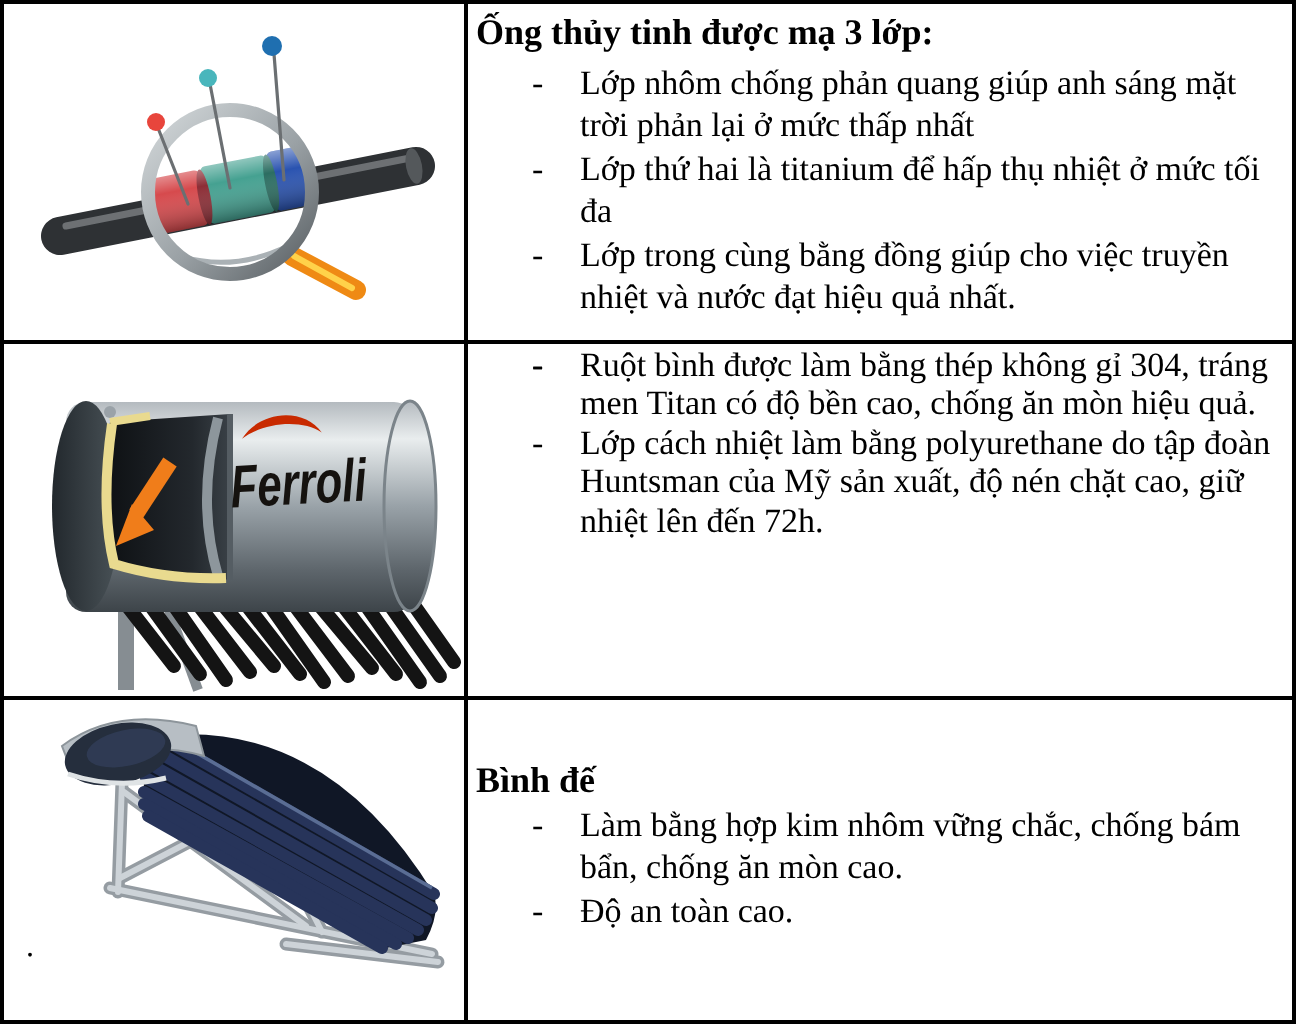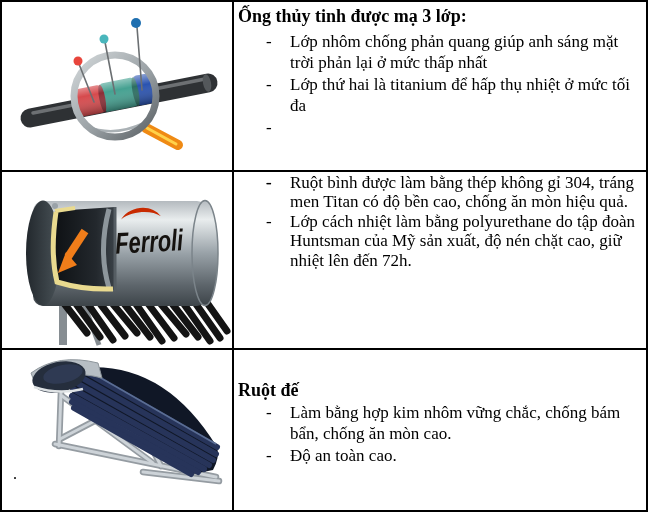--- a/index.html
+++ b/index.html
@@ -95,21 +95,21 @@
             <circle cx="101" cy="36" r="4.5" fill="#49b6bc"></circle>
             <circle cx="133" cy="20" r="5" fill="#1f6fb0"></circle>
           </g>
         </svg>
       </div>
       <div class="cell-txt">
         <div class="sec-title">Ống thủy tinh được mạ 3 lớp:</div>
         <ul class="bullets">
           <li><span class="dash">-</span><span>Lớp nhôm chống phản quang giúp anh sáng mặt trời phản lại ở mức thấp nhất</span></li>
           <li><span class="dash">-</span><span>Lớp thứ hai là titanium để hấp thụ nhiệt ở mức tối đa</span></li>
-          <li><span class="dash">-</span></li>
+          <li><span class="dash">-</span><span>Lớp trong cùng bằng đồng giúp cho việc truyền nhiệt và nước đạt hiệu quả nhất.</span></li>
         </ul>
       </div>
     </div>
 
     <div class="row r2">
       <div class="cell-img">
         <svg width="228" height="174" viewBox="0 0 228 174">
           <defs>
             <linearGradient id="tankGrad" x1="0" y1="0" x2="0" y2="1">
               <stop offset="0" stop-color="#b4babf"></stop>
@@ -225,21 +225,21 @@
 
           <g>
             <path d="M 28 22 Q 55 2 95 12 L 99 27 Q 62 17 33 35 Z" fill="#b7bec4" stroke="#8d959b" stroke-width="1"></path>
             <ellipse cx="56" cy="26" rx="27" ry="15" transform="rotate(-12 56 26)" fill="#252e3d"></ellipse>
             <ellipse cx="60" cy="23" rx="20" ry="9" transform="rotate(-12 60 23)" fill="#33405c" opacity="0.7"></ellipse>
             <path d="M 31 36 Q 55 44 80 38" stroke="#dfe3e5" stroke-width="2.5" fill="none"></path>
           </g>
         </svg>
       </div>
       <div class="cell-txt">
-        <div class="sec-title">Ruột đế</div>
+        <div class="sec-title">Bình đế</div>
         <ul class="bullets">
           <li><span class="dash">-</span><span>Làm bằng hợp kim nhôm vững chắc, chống bám bẩn, chống ăn mòn cao.</span></li>
           <li><span class="dash">-</span><span>Độ an toàn cao.</span></li>
         </ul>
       </div>
     </div>
 
   </div>
 </div>
 

